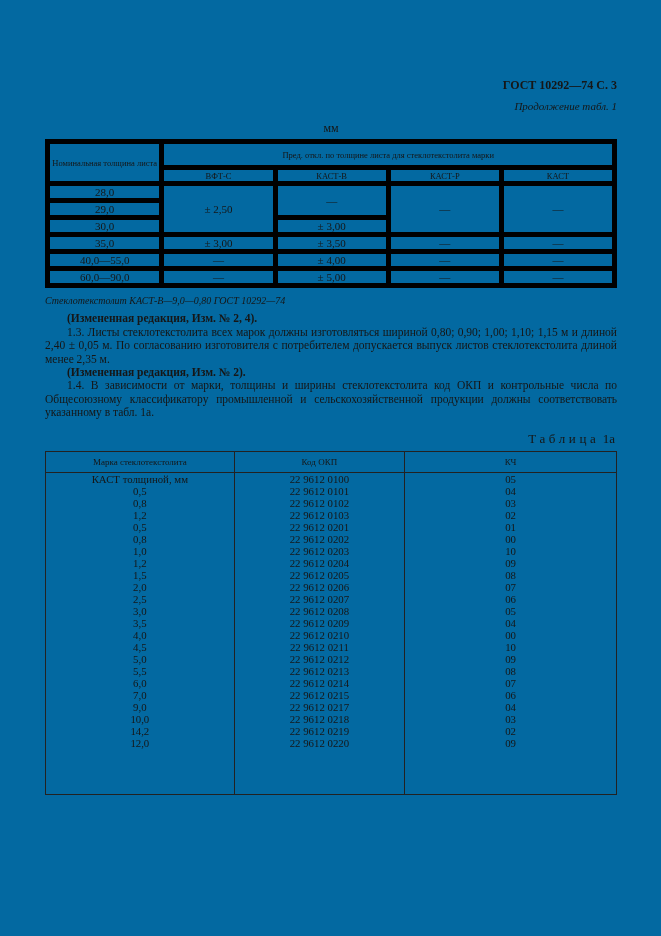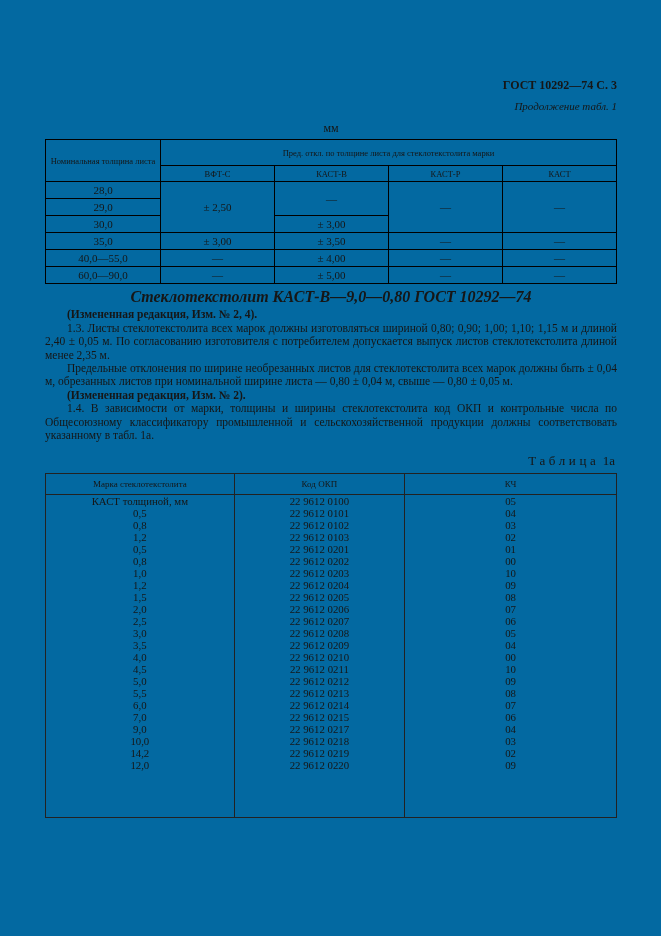--- a/index.html
+++ b/index.html
@@ -9,30 +9,30 @@
     padding:78px 44px 0 45px;
     background:#0369a1;
     font-family:"Liberation Serif", serif;
     color:#161616;
   }
   .doc-header { text-align:right; font-weight:bold; font-size:12px; }
   .continuation { text-align:right; font-style:italic; font-size:11px; margin-top:7px; }
   .units { text-align:center; font-size:12px; margin-top:9px; margin-bottom:3px; }
 
   table { border-collapse:collapse; width:572px; }
-  .t1 td, .t1 th { border:1px solid #000000; }
+  .t1 td, .t1 th { border:5px solid #000000; }
   .t1 th { font-weight:normal; text-align:center; vertical-align:middle; }
   .t1 .c1h { width:115px; font-size:8.5px; line-height:10px; padding:2px; }
   .t1 .spanh { font-size:8.5px; height:26px; padding:1px 4px; }
   .t1 .brand { font-size:8.5px; height:16px; width:114px; }
   .t1 td { font-size:11px; height:17px; text-align:center; vertical-align:middle; padding:0 4px; }
 
   .para { font-size:11.5px; line-height:13.4px; text-align:justify; text-indent:22px; }
   .spaced { letter-spacing:0.32em; }
-  .designation { font-style:italic; text-align:center; text-indent:0; font-size:16px; margin:6px 0 5px 0;font-weight:bold; }
+  .designation { font-style:italic; text-align:left; text-indent:0; font-size:10px; margin:6px 0 5px 0; }
   .amended { font-weight:bold; }
 
   .t1a-label { text-align:right; font-size:13px; margin:11px 2px 4px 0; }
   .t1a-label .spaced { letter-spacing:0.28em; }
 
   .t1a { border:1px solid #222; }
   .t1a th { border:1px solid #222; font-weight:normal; font-size:9px; height:21px; text-align:center; vertical-align:middle; }
   .t1a td { border-left:1px solid #222; border-right:1px solid #222; font-size:10.8px; line-height:12px; text-align:center; vertical-align:middle; padding:0 4px; }
   .t1a .c-name { width:190px; }
   .t1a .c-code { width:172px; }
@@ -100,21 +100,20 @@
     </tbody>
   </table>
 
 
   <p class="para designation">Стеклотекстолит КАСТ-В—9,0—0,80 ГОСТ 10292—74</p>
 
   <p class="para amended">(Измененная редакция, Изм. № 2, 4).</p>
 
   <p class="para">1.3. Листы стеклотекстолита всех марок должны изготовляться шириной 0,80; 0,90; 1,00; 1,10; 1,15 м и длиной 2,40 ± 0,05 м. По согласованию изготовителя с потребителем допускается выпуск листов стеклотекстолита длиной менее 2,35 м.</p>
 
-  <p class="para">Предельные отклонения по ширине необрезанных листов для стеклотекстолита всех марок должны быть ± 0,04 м, обрезанных листов при номинальной ширине листа — 0,80 ± 0,04 м, свыше — 0,80 ± 0,05 м.</p>
 
   <p class="para amended">(Измененная редакция, Изм. № 2).</p>
 
   <p class="para">1.4. В зависимости от марки, толщины и ширины стеклотекстолита код ОКП и контрольные числа по Общесоюзному классификатору промышленной и сельскохозяйственной продукции должны соответствовать указанному в табл. 1а.</p>
 
   <div class="t1a-label"><span class="spaced">Таблица</span> <span>1а</span></div>
 
   <table class="t1a">
     <thead>
       <tr>

